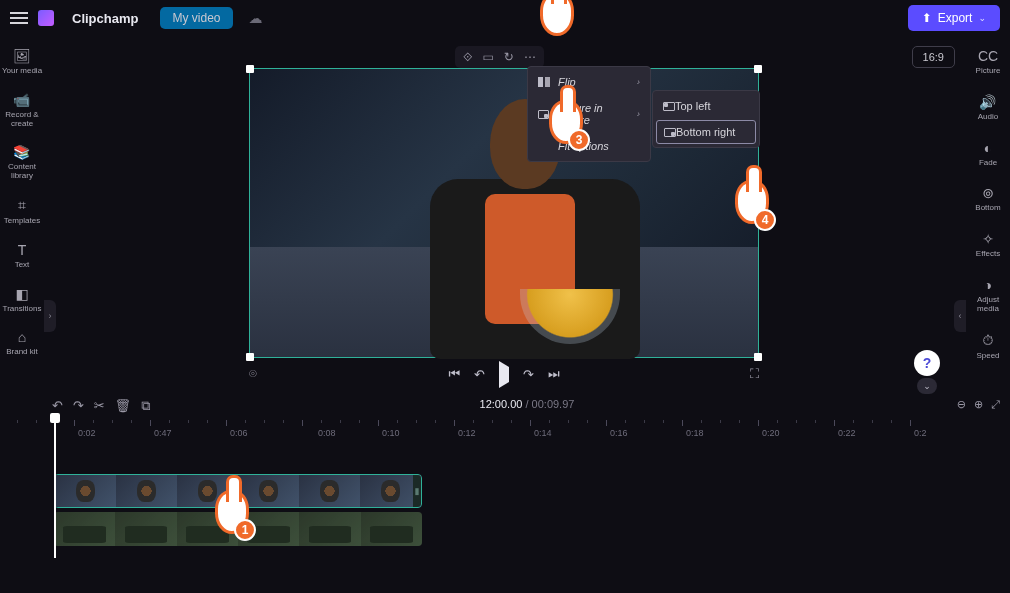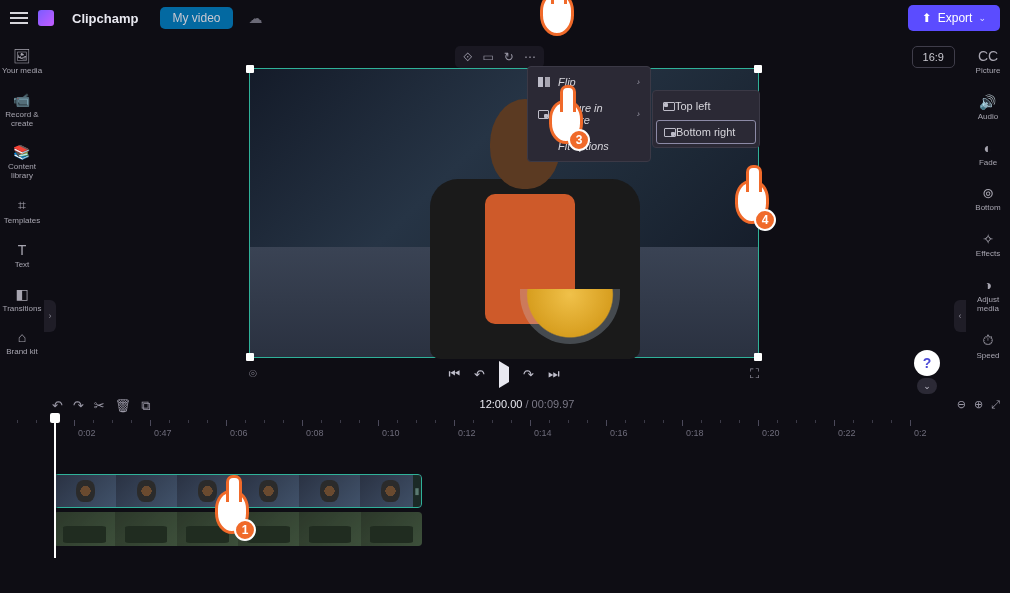--- a/index.html
+++ b/index.html
@@ -327,21 +327,21 @@
       <div class="lab" style="left: 100px;">0:47</div>
       <div class="min" style="left: 77px;"></div>
       <div class="min" style="left: 58px;"></div>
       <div class="min" style="left: 39px;"></div>
       <div class="maj" style="left: 172px;"></div>
       <div class="lab" style="left: 176px;">0:06</div>
       <div class="min" style="left: 153px;"></div>
       <div class="min" style="left: 134px;"></div>
       <div class="min" style="left: 115px;"></div>
       <div class="maj" style="left: 248px;"></div>
-      <div class="lab" style="left: 252px; text-align: center;">0:08</div>
+      <div class="lab" style="left: 264px; text-align: center;">0:08</div>
       <div class="min" style="left: 229px;"></div>
       <div class="min" style="left: 210px;"></div>
       <div class="min" style="left: 191px;"></div>
       <div class="maj" style="left: 324px;"></div>
       <div class="lab" style="left: 328px;">0:10</div>
       <div class="min" style="left: 305px;"></div>
       <div class="min" style="left: 286px;"></div>
       <div class="min" style="left: 267px;"></div>
       <div class="maj" style="left: 400px;"></div>
       <div class="lab" style="left: 404px;">0:12</div>

